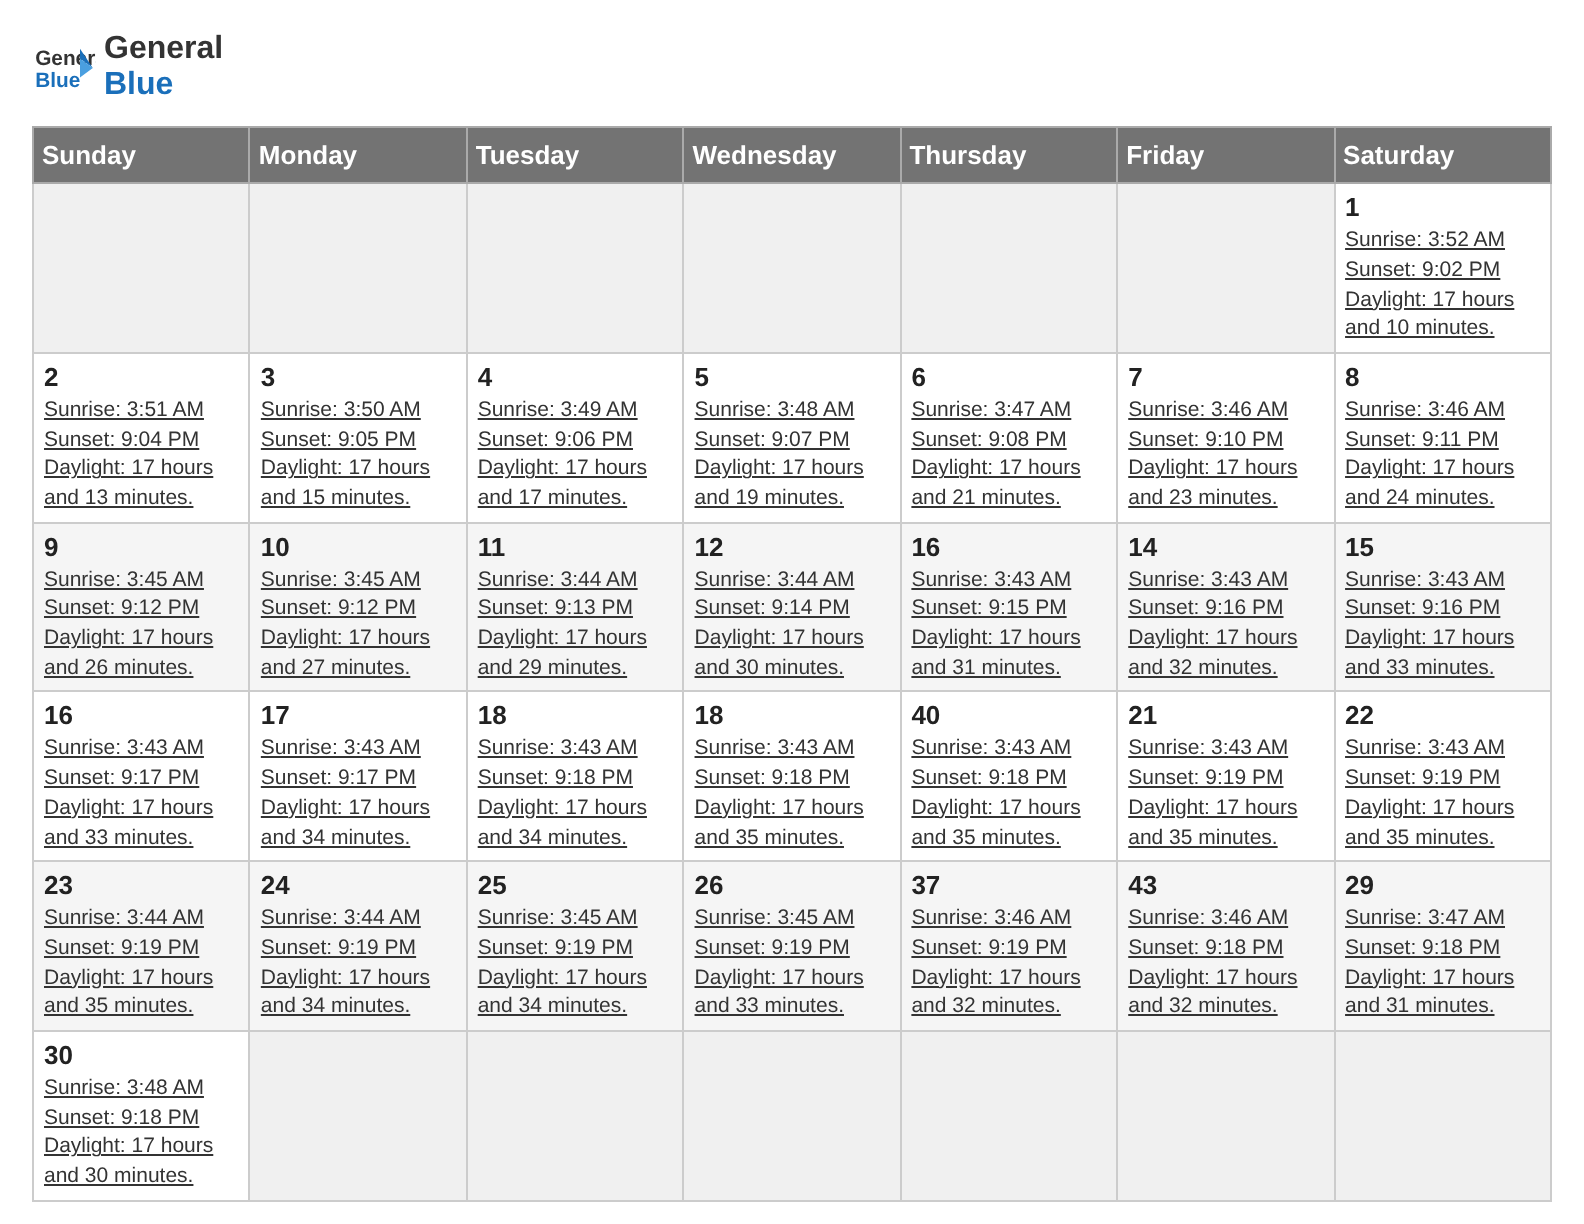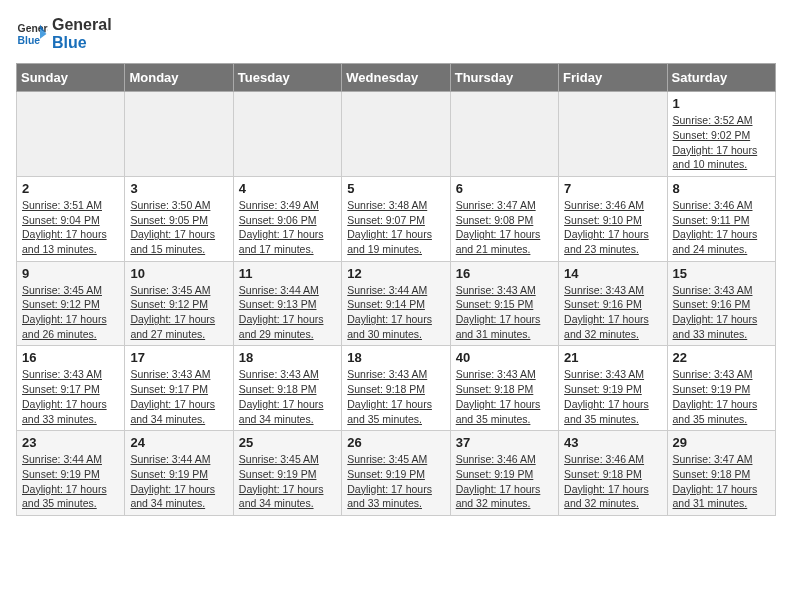--- a/index.html
+++ b/index.html
@@ -329,14 +329,29 @@
 and 32 minutes.</div>
         </td>
         <td class="gray-bg">
           <span class="day-number">29</span>
           <div class="day-info">Sunrise: 3:47 AM
 Sunset: 9:18 PM
 Daylight: 17 hours
 and 31 minutes.</div>
         </td>
       </tr>
+      <tr class="last-row">
+        <td>
+          <span class="day-number">30</span>
+          <div class="day-info">Sunrise: 3:48 AM
+Sunset: 9:18 PM
+Daylight: 17 hours
+and 30 minutes.</div>
+        </td>
+        <td class="empty"></td>
+        <td class="empty"></td>
+        <td class="empty"></td>
+        <td class="empty"></td>
+        <td class="empty"></td>
+        <td class="empty"></td>
+      </tr>
     </tbody>
 </table>
 
 </body></html>

